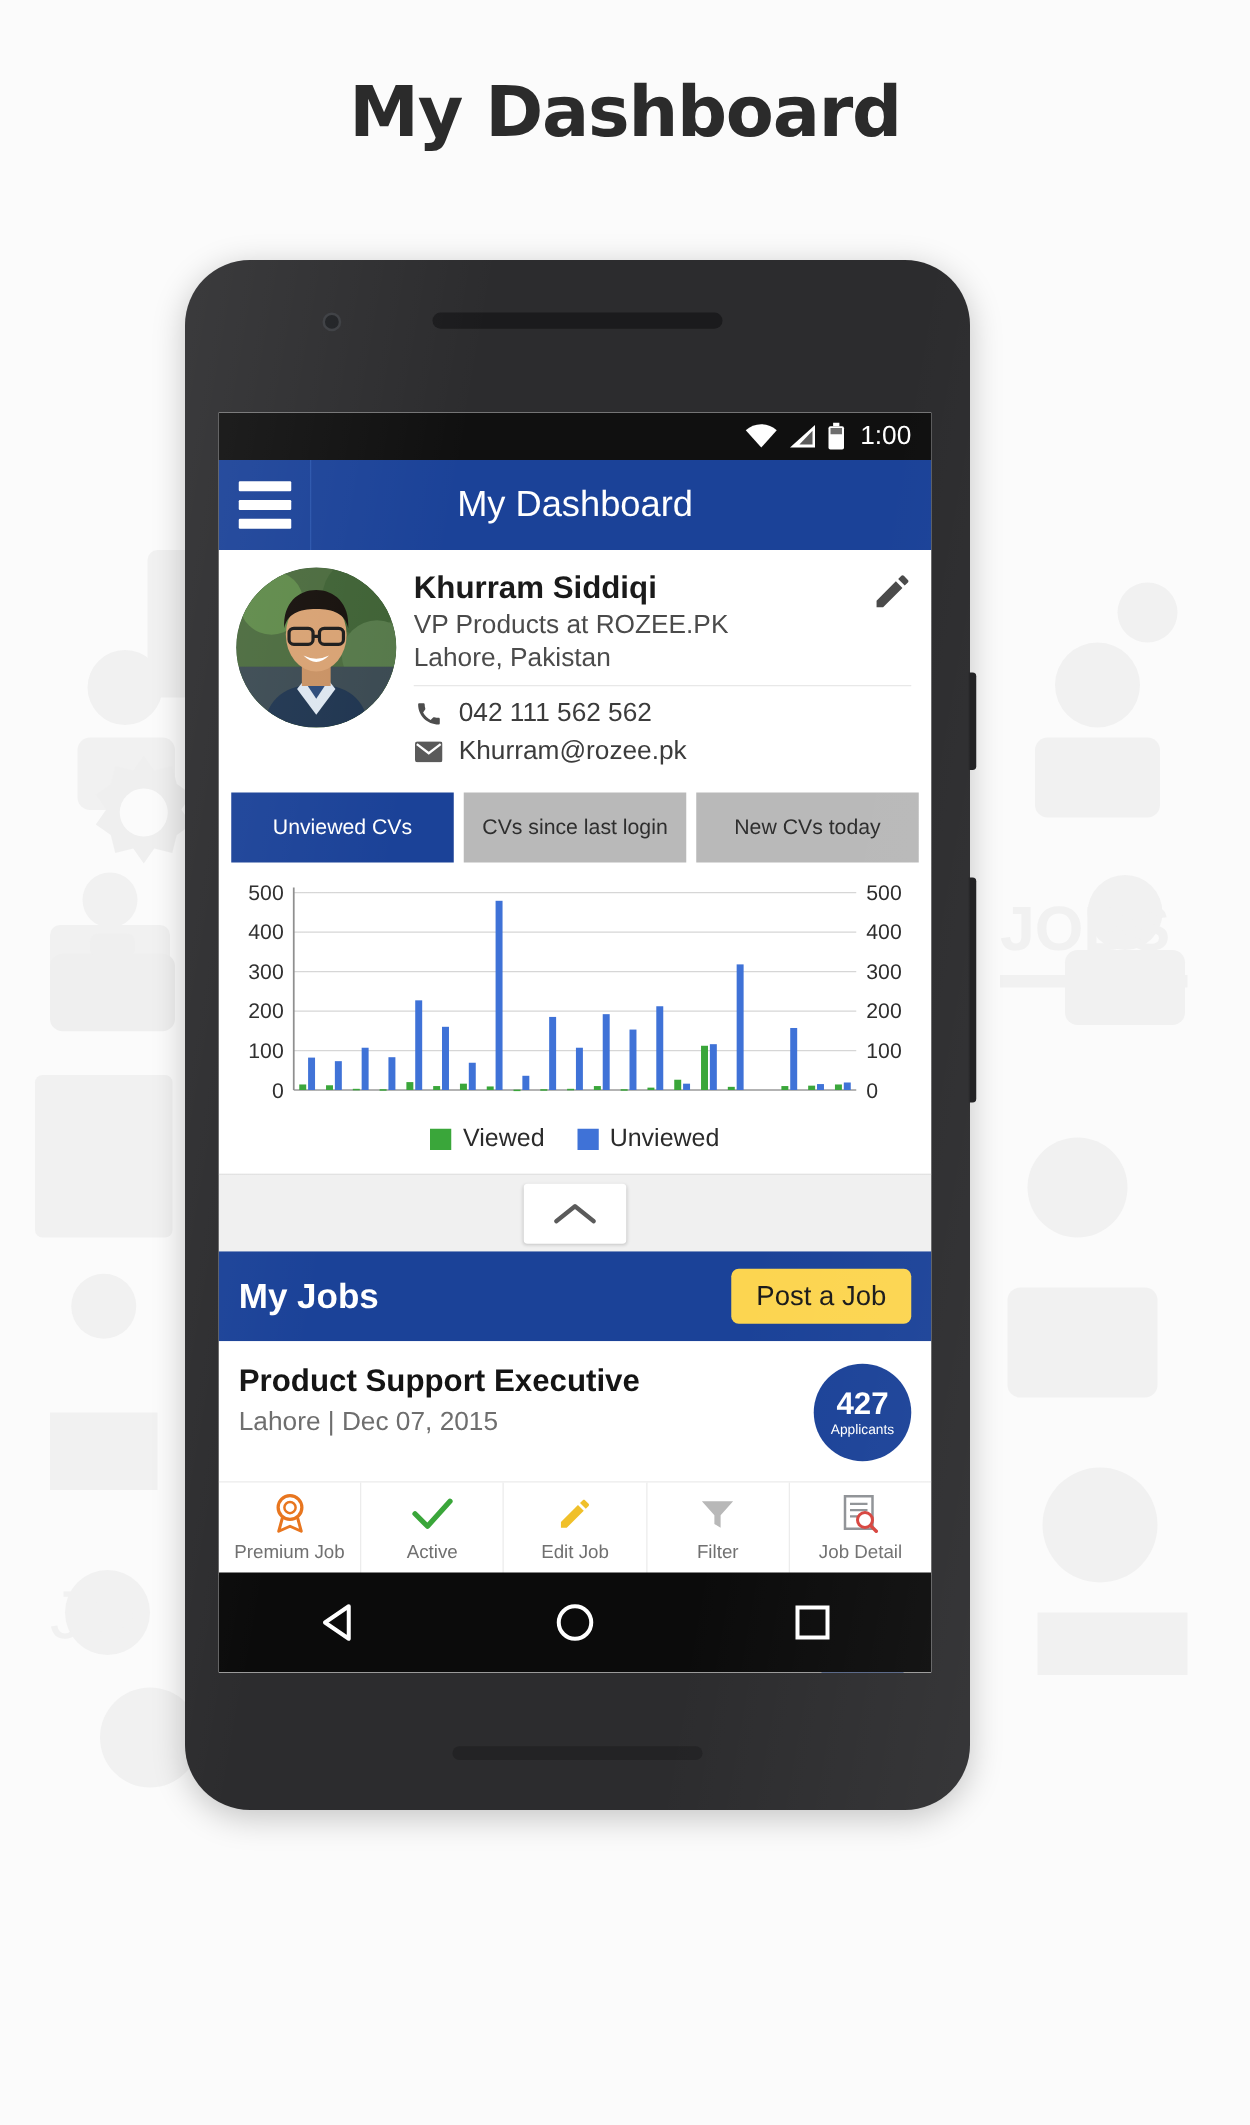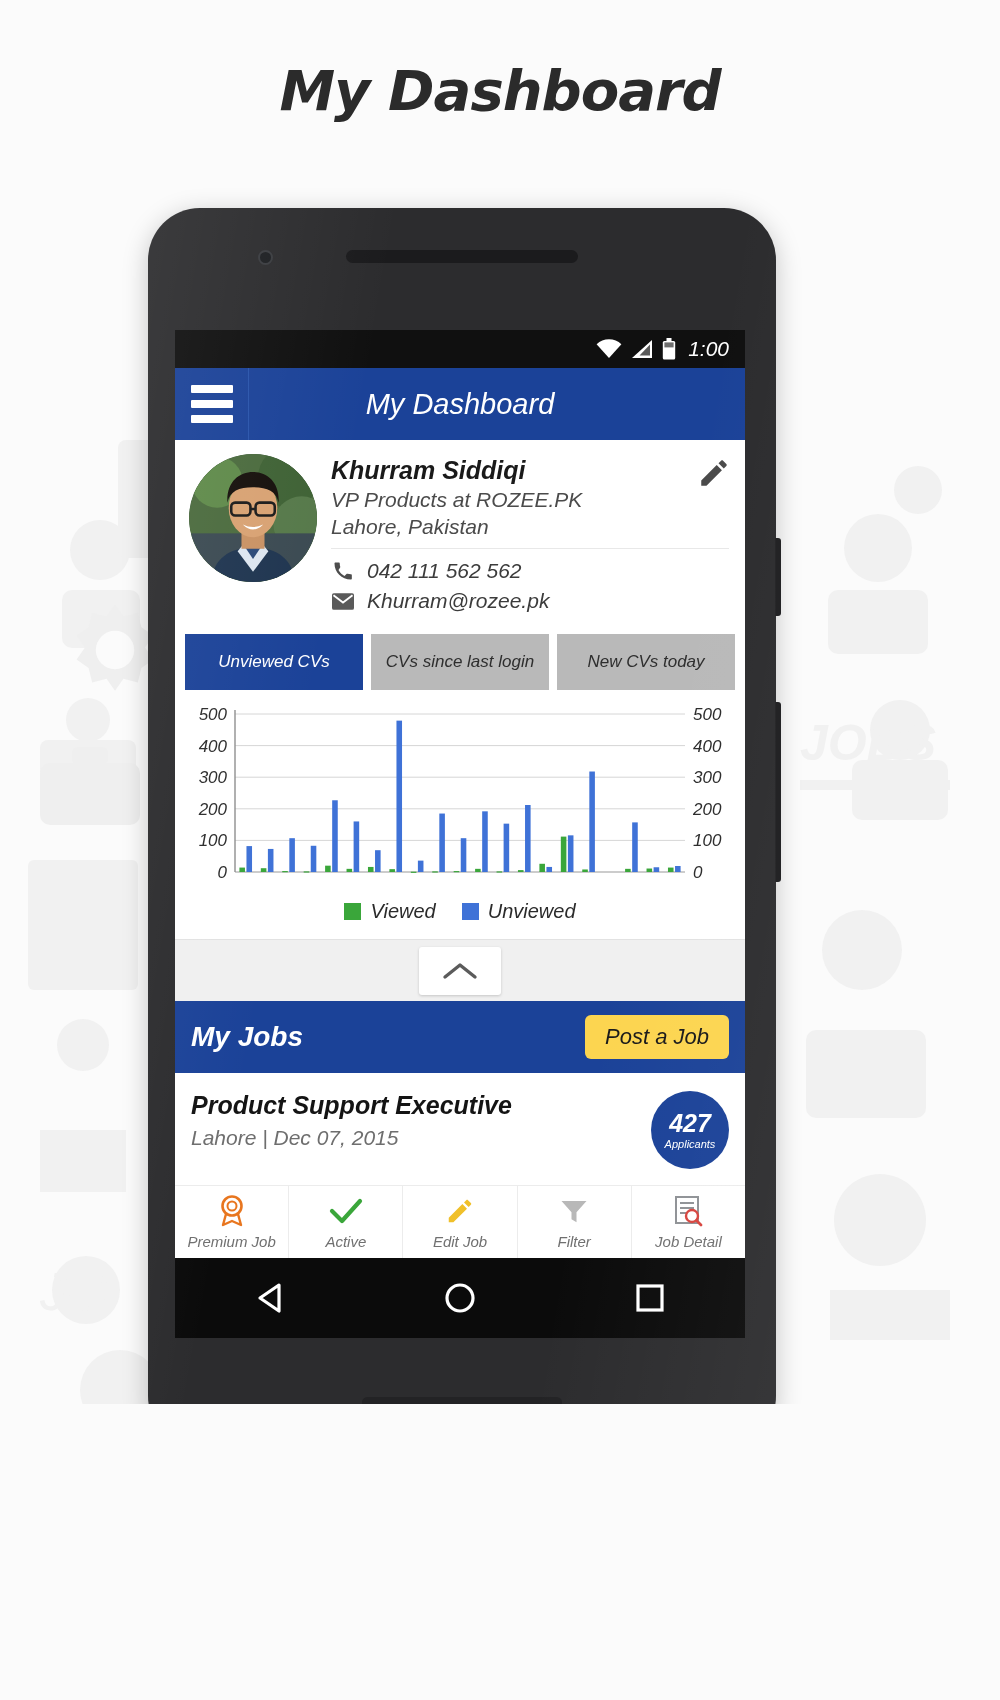--- a/index.html
+++ b/index.html
@@ -4,24 +4,23 @@
 <style>
   * { box-sizing: border-box; margin: 0; padding: 0; }
   html, body {
     width: 1000px; height: 1700px;
     background: #fbfbfb;
     font-family: "Liberation Sans", sans-serif;
     overflow: hidden;
   }
   #page {
     position: relative;
-    width: 1000px; height: 1404px;
+    width: 1000px; height: 1700px;
     background: #fbfbfb;
     overflow: hidden;
-    font-style: italic;
   }
 
   
   .wm {
     position: absolute;
     color: #f0f0f0;
     fill: #efefef;
     pointer-events: none;
     user-select: none;
   }

